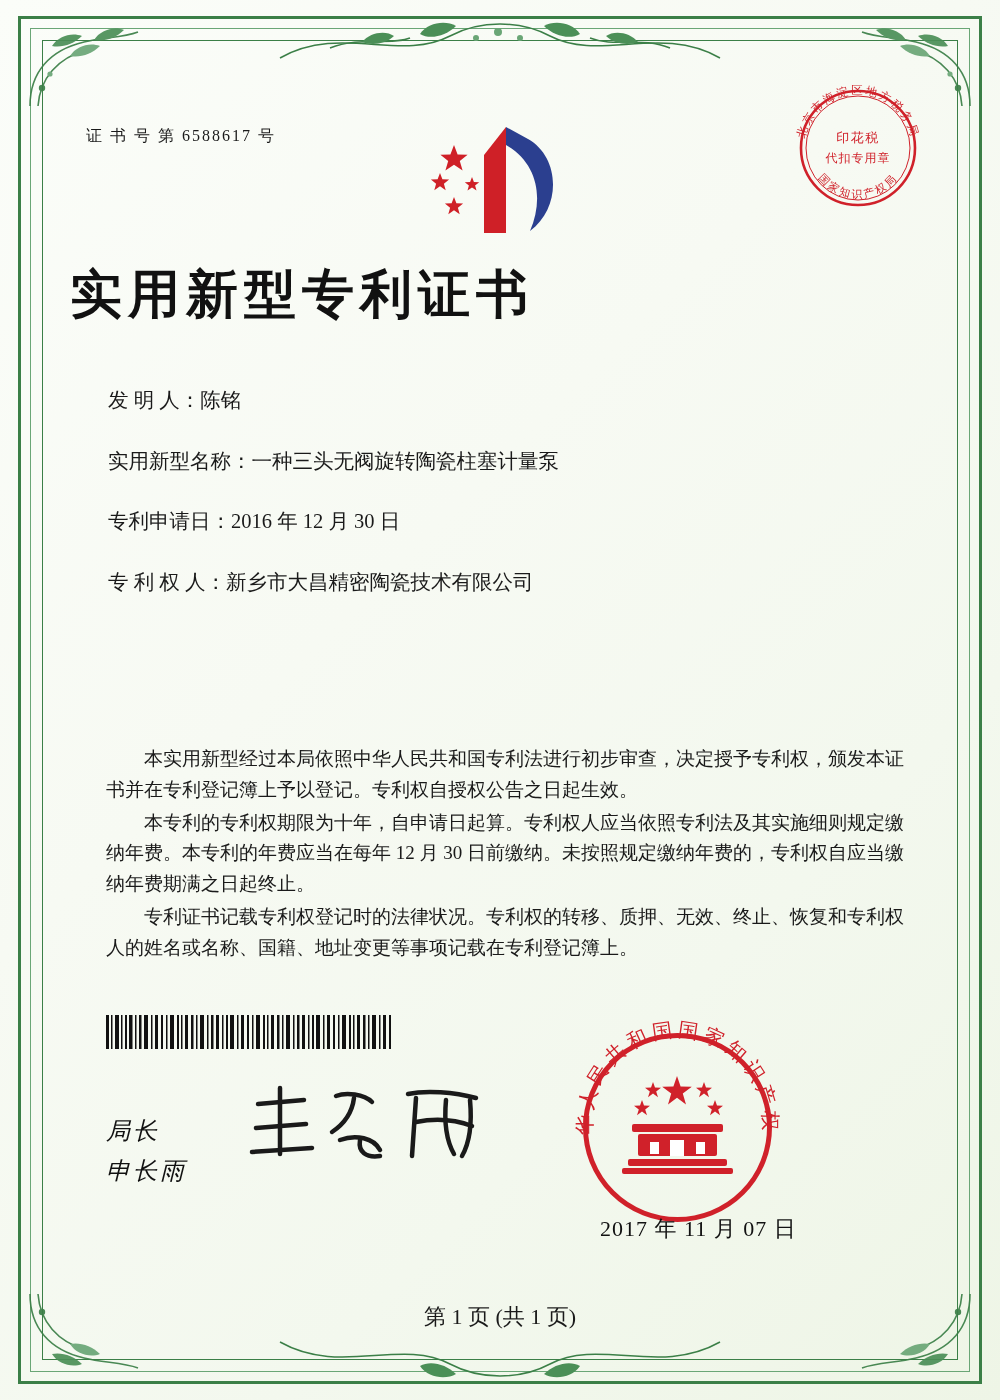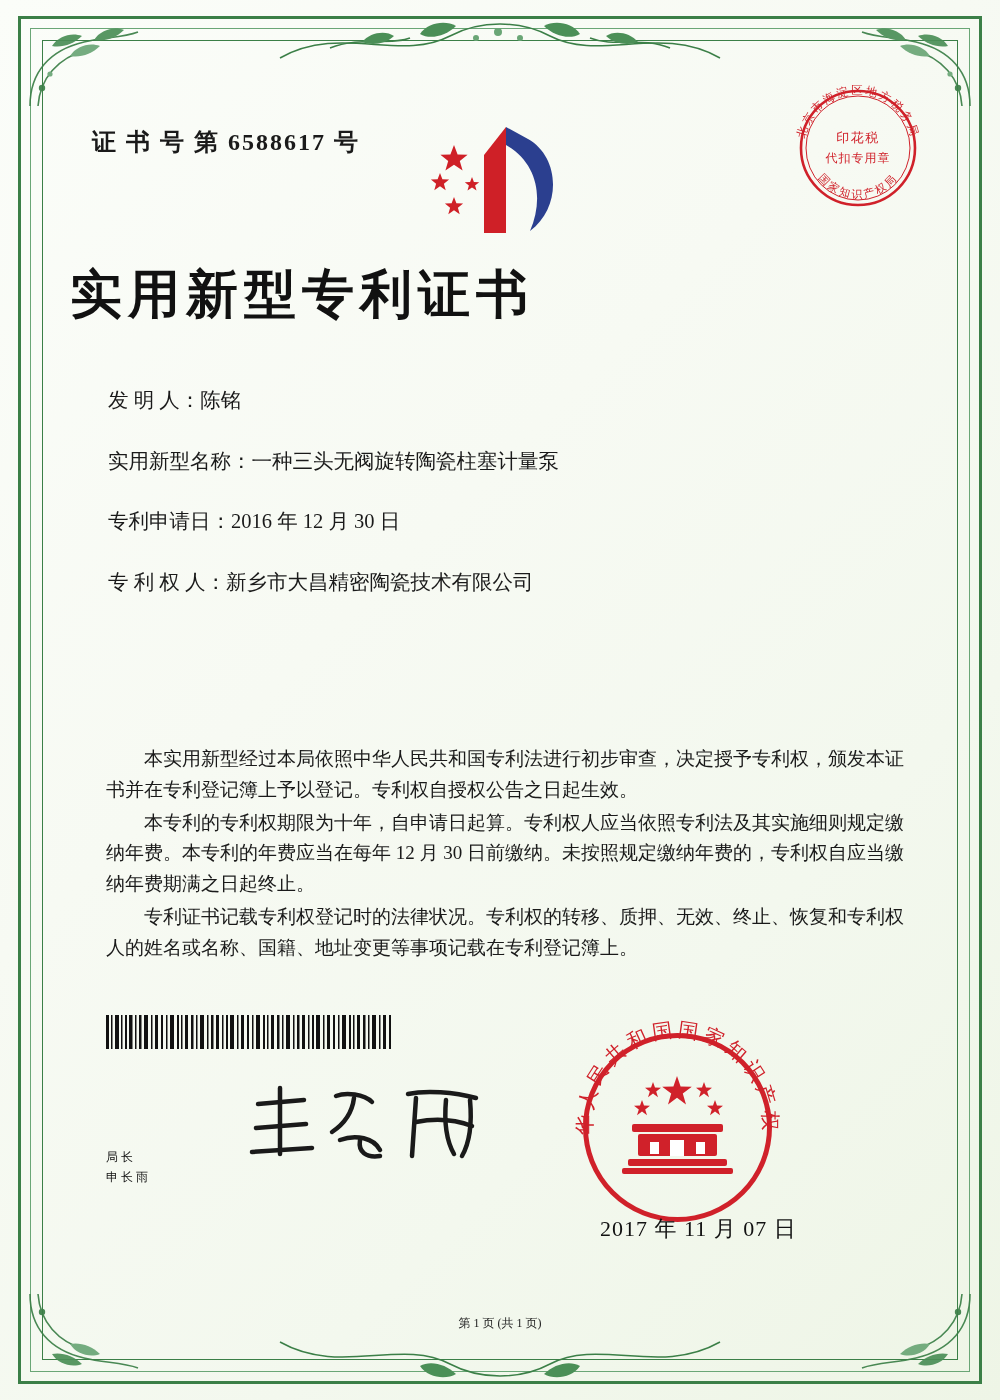--- a/index.html
+++ b/index.html
@@ -77,27 +77,26 @@
   .content {
     position: absolute;
     left: 70px;
     top: 60px;
     right: 70px;
     bottom: 60px;
   }
 
   .cert-no {
     position: absolute;
-    left: 22px;
+    left: 16px;
     top: 66px;
-    font-size: 24px;
+    font-size: 16px;
     letter-spacing: 2px;
     color: #1a1a1a;
     white-space: nowrap;
-    font-weight: bold;
   }
 
   
   .logo {
     position: absolute;
     left: 340px;
     top: 55px;
     width: 190px;
     height: 130px;
   }
@@ -168,25 +167,26 @@
     left: 36px;
     top: 955px;
     width: 290px;
     height: 34px;
   }
 
   
   .sig-block {
     position: absolute;
     left: 36px;
-    top: 1088px;
-    font-size: 12px;
+    top: 1052px;
+    font-size: 24px;
     line-height: 1.65;
     letter-spacing: 3px;
     color: #111;
+    font-style: italic;
   }
   .sig-hand {
     position: absolute;
     left: 170px;
     top: 1018px;
     width: 260px;
     height: 90px;
   }
 
   
@@ -204,21 +204,21 @@
     font-size: 22px;
     letter-spacing: 1px;
     color: #111;
   }
 
   .page-no {
     position: absolute;
     left: 0; right: 0;
     bottom: 8px;
     text-align: center;
-    font-size: 12px;
+    font-size: 22px;
     color: #1a1a1a;
   }
 </style>
 </head>
 <body>
 
 <div class="page">
 
   <div class="border-outer"></div>
   <div class="border-mid"></div>

